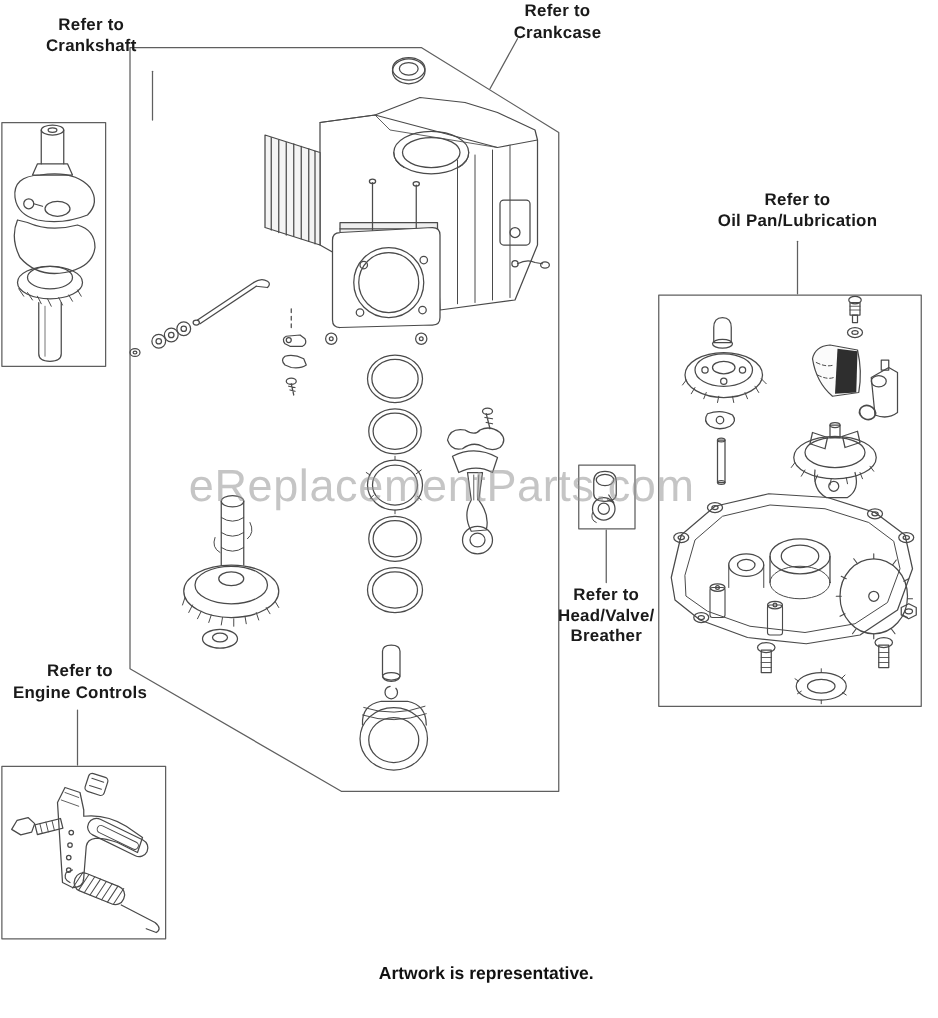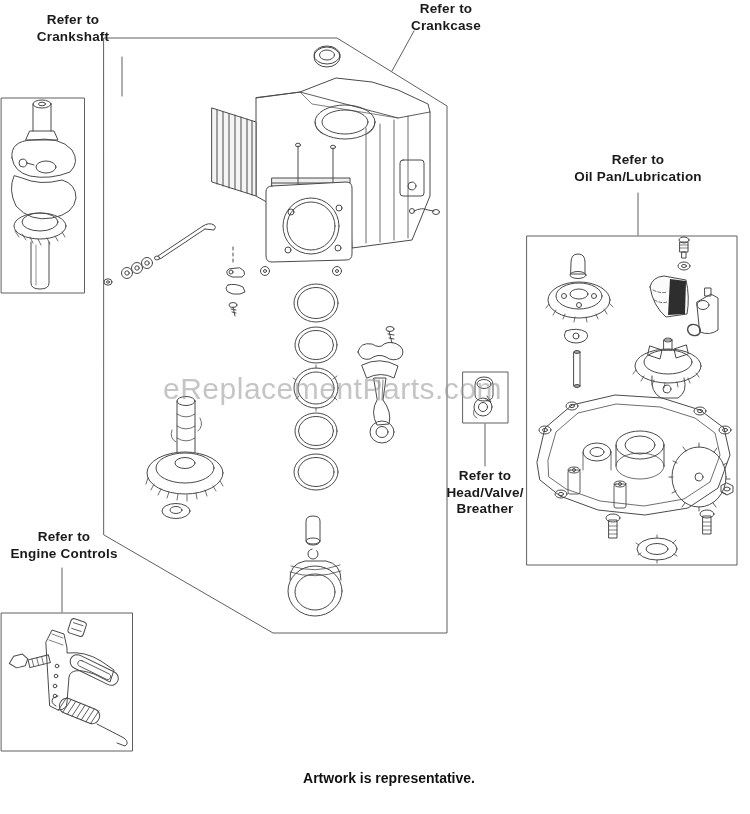--- a/index.html
+++ b/index.html
@@ -7,22 +7,22 @@
     position:relative;width:750px;height:814px;background:#ffffff;
     font-family:"Liberation Sans",sans-serif;overflow:hidden;
   }
   svg{position:absolute;left:0;top:0;}
   .callout{
     position:absolute;text-align:center;font-weight:bold;
     font-size:13.5px;line-height:16.5px;color:#1a1a1a;
     white-space:pre-line;letter-spacing:0.2px;
   }
   .watermark{
-    position:absolute;left:163px;top:371px;
-    font-size:30px;line-height:36px;font-weight:400;
+    position:absolute;left:151px;top:371px;
+    font-size:36px;line-height:36px;font-weight:400;
     color:rgba(150,150,150,0.55);letter-spacing:0.5px;
     pointer-events:none;user-select:none;text-align:center;
   }
   .footer{
     position:absolute;left:0;right:0;top:769px;text-align:center;
     font-weight:bold;font-size:14px;line-height:18.5px;color:#111;margin-left:28px;
   }
   .footer span{display:block;}
 </style>
 </head>

